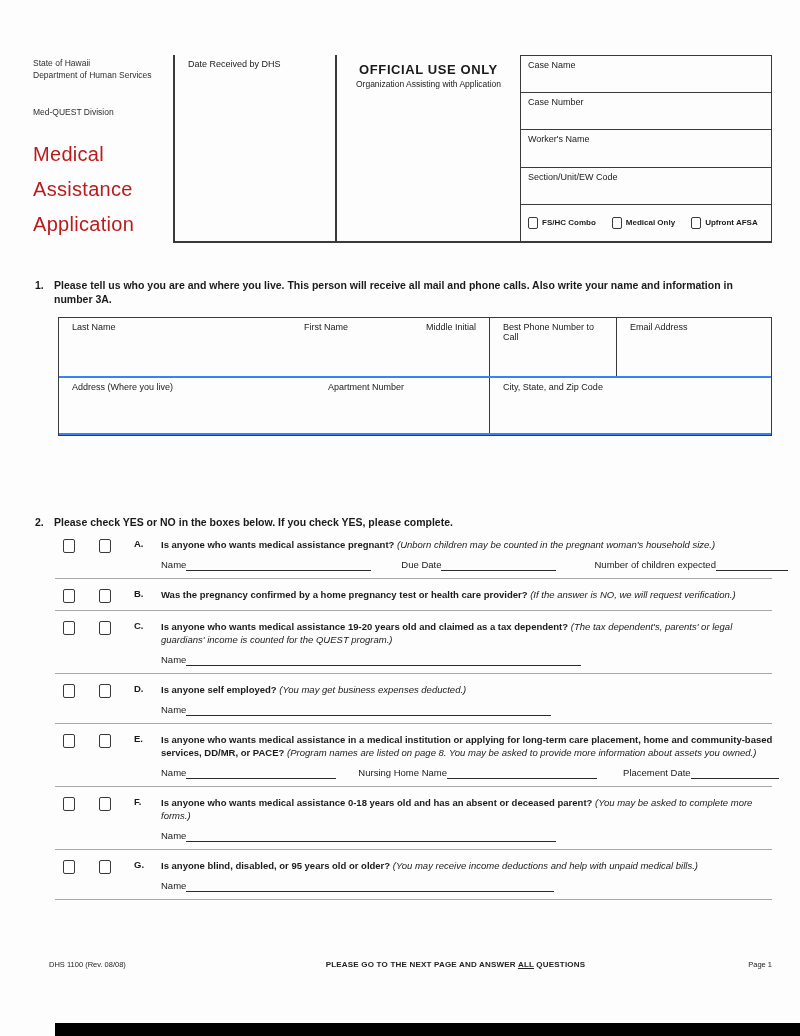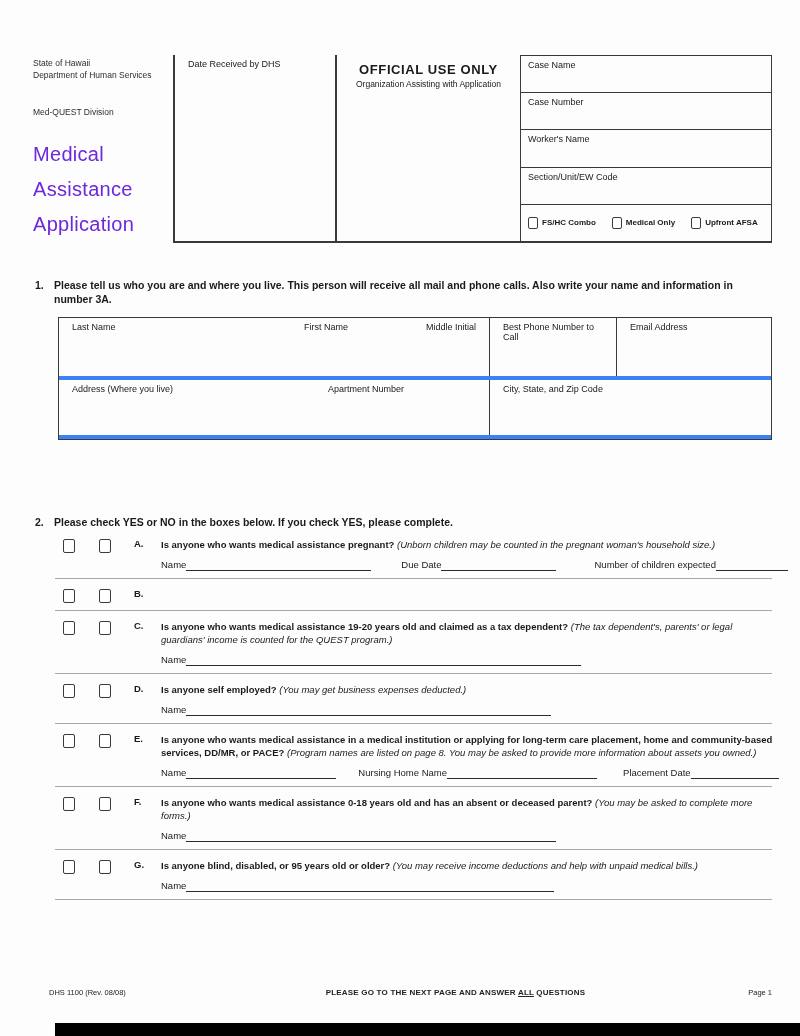--- a/index.html
+++ b/index.html
@@ -3,41 +3,41 @@
 <meta charset="utf-8">
 <style>
   html,body{margin:0;padding:0;background:#e9e9e9;}
   .page{position:relative;width:800px;height:1036px;background:#fdfdfd;
         font-family:"Liberation Sans",sans-serif;color:#1a1a1a;overflow:hidden;}
 
   
   .header-left{position:absolute;left:33px;top:57px;width:140px;}
   .agency{font-size:8.5px;line-height:12px;color:#2e2e2e;}
   .division{font-size:8.5px;margin-top:26px;color:#2e2e2e;}
-  .doc-title{margin-top:20px;font-size:20px;line-height:35px;color:#6d28d9;letter-spacing:.3px;}
+  .doc-title{margin-top:20px;font-size:20px;line-height:35px;color:#b91c1c;letter-spacing:.3px;}
 
   .header-table{position:absolute;left:173px;top:55px;width:599px;height:188px;
                 display:flex;border-bottom:2px solid #3a3a3a;box-sizing:border-box;}
   .ht-col1{width:162px;border-left:2px solid #3a3a3a;padding:5px 7px;font-size:9px;box-sizing:border-box;}
   .ht-col2{width:185px;border-left:2px solid #3a3a3a;padding:7px 4px;text-align:center;box-sizing:border-box;}
   .official-title{font-weight:bold;font-size:13px;letter-spacing:.6px;}
   .official-sub{font-size:8.5px;margin-top:2px;}
   .ht-col3{flex:1;border:1.5px solid #3a3a3a;border-bottom:none;display:flex;flex-direction:column;box-sizing:border-box;}
   .ht-row{flex:1;border-bottom:1px solid #3a3a3a;font-size:9px;padding:4px 7px;box-sizing:border-box;}
   .ht-row.last{border-bottom:none;display:flex;align-items:center;gap:16px;font-weight:bold;}
   .chk-item{display:flex;align-items:center;gap:4px;}
   .chk{display:inline-block;width:8px;height:10px;border:1px solid #3a3a3a;border-radius:2px;background:#fff;}
   .chk-label{font-size:8px;white-space:nowrap;}
 
   
   .q1{position:absolute;left:35px;top:278px;width:737px;}
   .q-head{display:flex;font-weight:bold;font-size:10.5px;line-height:14px;}
   .q-num{width:19px;flex:none;}
   .q1-table{margin-left:23px;margin-top:11px;width:714px;border:1.5px solid #3a3a3a;box-sizing:border-box;}
-  .t-row{display:flex;border-bottom:4px solid #3b82f6;}
+  .t-row{display:flex;border-bottom:2px solid #3b82f6;}
   .t-row.last{border-bottom:none;}
   .t-cell{font-size:9px;padding:4px 13px;box-sizing:border-box;}
   .r1{height:58px;} .r2{height:55px;} .r3{height:52px;}
   .c-names{flex:1;display:flex;}
   .lbl-last{width:232px;} .lbl-first{flex:1;} .lbl-mi{width:90px;text-align:right;}
   .c-phone{width:127px;border-left:1px solid #3a3a3a;}
   .c-email{width:155px;border-left:1px solid #3a3a3a;}
   .c-addr{flex:1;display:flex;}
   .lbl-addr{flex:1;} .lbl-apt{width:148px;}
   .c-city{width:282px;border-left:1px solid #3a3a3a;}
@@ -60,21 +60,21 @@
   .fields{display:flex;align-items:flex-end;margin-top:7px;font-size:9.5px;}
   .fl{white-space:nowrap;}
   .uline{display:inline-block;border-bottom:1.2px solid #2a2a2a;height:11px;}
   .w185{width:185px;margin-right:30px;} .w115{width:115px;margin-right:38px;} .w72{width:72px;}
   .w395{width:395px;} .w365{width:365px;} .w370{width:370px;} .w368{width:368px;}
   .w150{width:150px;margin-right:22px;} .w150b{width:150px;margin-right:26px;} .w88{width:88px;}
 
   
   .footer{position:absolute;left:49px;right:28px;top:960px;display:flex;align-items:baseline;font-size:7.5px;color:#222;}
   .f-left{width:150px;flex:none;}
-  .f-center{flex:1;text-align:center;font-weight:bold;font-size:8px;letter-spacing:.2px;margin-top:28px;}
+  .f-center{flex:1;text-align:center;font-weight:bold;font-size:8px;letter-spacing:.2px;}
   .f-right{width:60px;flex:none;text-align:right;}
   .scan-bar{position:absolute;left:55px;right:0;bottom:0;height:13px;background:#000;}
 </style>
 </head>
 <body>
 
 <div class="page">
 
   <div class="header-left">
     <div class="agency">
@@ -181,20 +181,24 @@
             <span class="fl">Number of children expected</span>
               <span class="uline w72"></span>
           </div>
         </div>
       </div>
 
       <div class="item">
         <span class="cb cb-yes"></span>
         <span class="cb cb-no"></span>
         <span class="letter">B.</span>
+        <div class="item-text">
+          <span class="q-bold">Was the pregnancy confirmed by a home pregnancy test or health care provider?</span>
+          <span class="q-note">(If the answer is NO, we will request verification.)</span>
+        </div>
       </div>
 
       <div class="item">
         <span class="cb cb-yes"></span>
         <span class="cb cb-no"></span>
         <span class="letter">C.</span>
         <div class="item-text">
           <span class="q-bold">Is anyone who wants medical assistance 19-20 years old and claimed as a tax dependent?</span>
           <span class="q-note">(The tax dependent's, parents' or legal guardians' income is counted for the QUEST program.)</span>
           <div class="fields">

